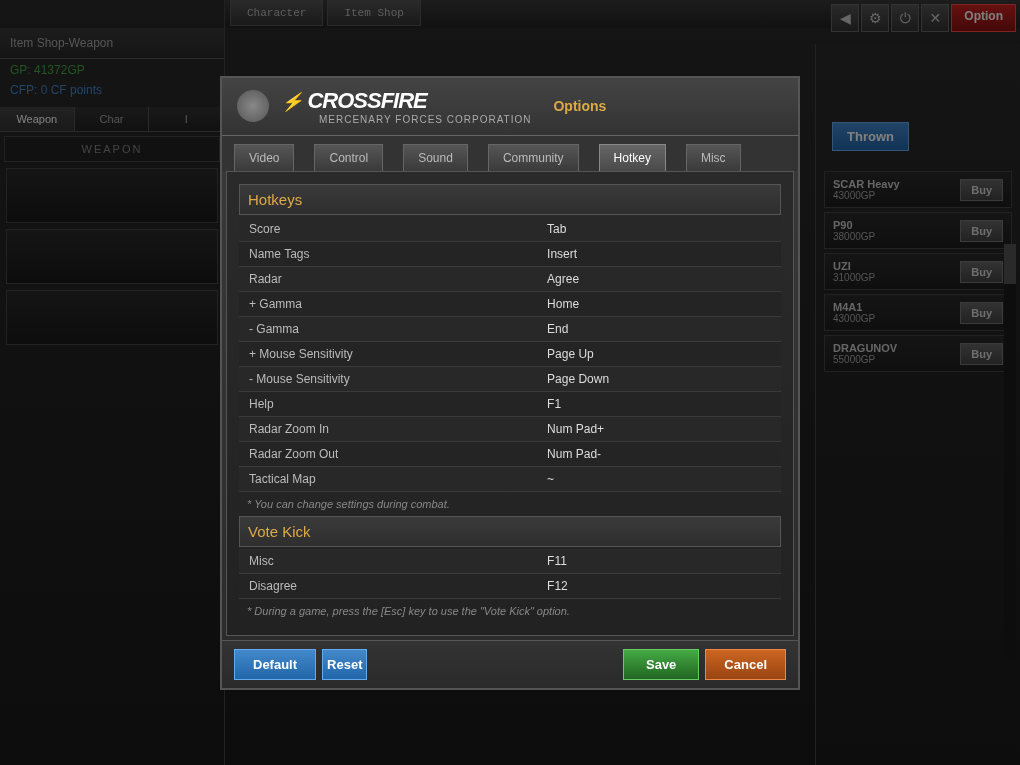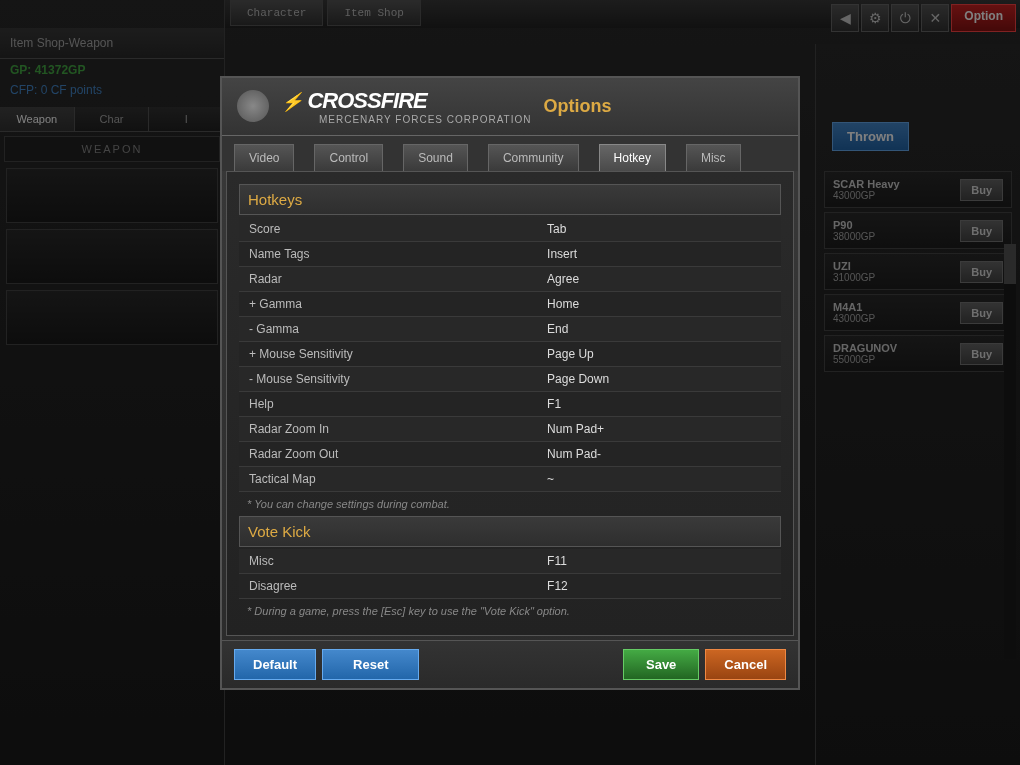--- a/index.html
+++ b/index.html
@@ -109,21 +109,21 @@
       color: #aaa;
       font-size: 12px;
       border-bottom: 1px solid #555;
       margin-top: 28px;
     }
 
     .sidebar-gp {
       padding: 4px 10px;
       color: #44aa44;
       font-size: 12px;
-      font-weight: bold;
+      font-weight: normal;
     }
     .sidebar-cfp {
       padding: 2px 10px;
       color: #4488cc;
       font-size: 12px;
     }
 
     .sidebar-tabs {
       display: flex;
       margin-top: 8px;
@@ -261,23 +261,23 @@
 
     .cf-logo-subtitle {
       color: #aaa;
       font-size: 10px;
       letter-spacing: 1px;
       padding-left: 38px;
     }
 
     .options-title {
       color: #ddaa44;
-      font-size: 18px;
-      font-weight: bold;
-      margin-left: 0;
+      font-size: 14px;
+      font-weight: bold;
+      margin-left: 10px;
     }
 
     .dialog-tabs {
       display: flex;
       padding: 8px 12px 0;
       gap: 20px;
       background: #333;
     }
 
     .dialog-tab {
@@ -378,21 +378,21 @@
       padding: 7px 18px;
       border: 1px solid #66aaee;
       cursor: pointer;
     }
 
     .btn-reset {
       background: linear-gradient(180deg, #4488cc, #2266aa);
       color: #fff;
       font-size: 13px;
       font-weight: bold;
-      padding: 7px 30px;
+      padding: 7px 4px;
       border: 1px solid #66aaee;
       cursor: pointer;
     }
 
     .btn-save {
       background: linear-gradient(180deg, #44aa44, #226622);
       color: #fff;
       font-size: 13px;
       font-weight: bold;
       padding: 7px 22px;

